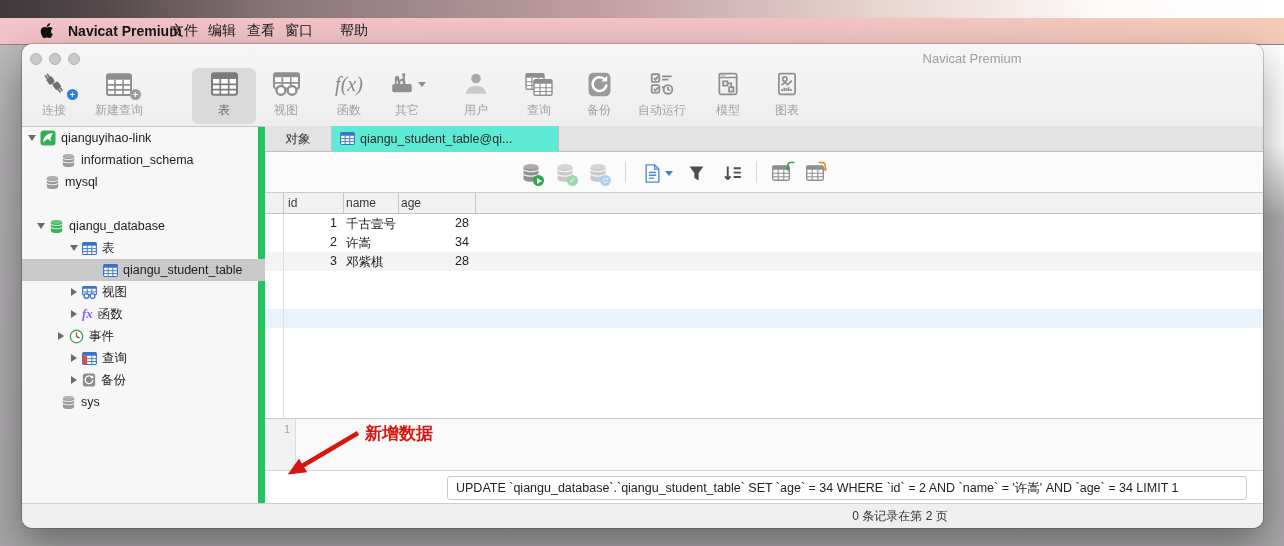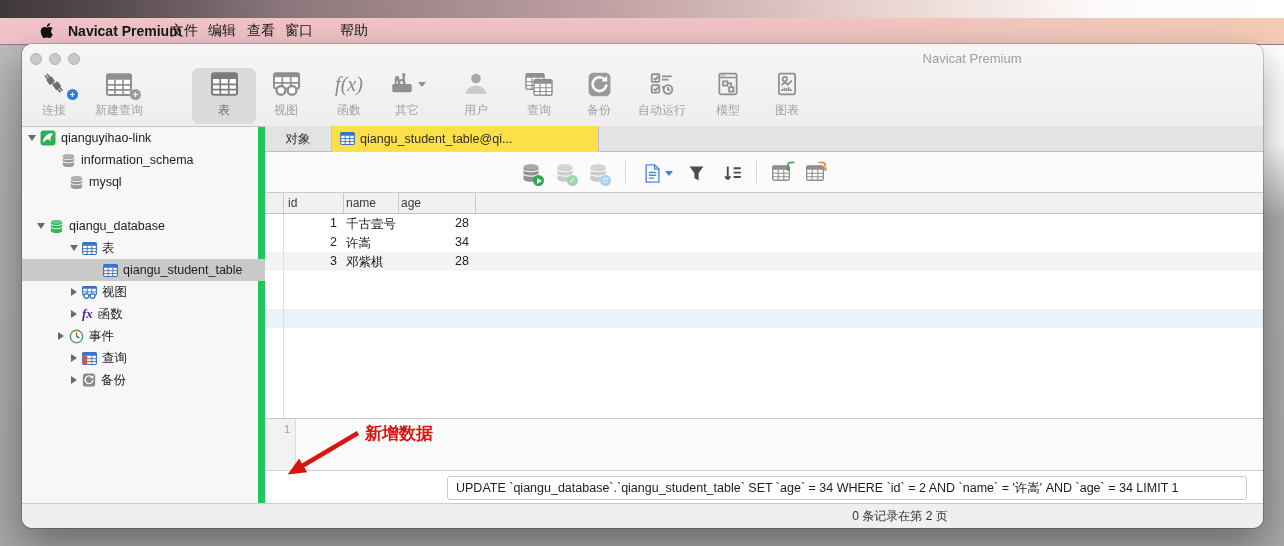--- a/index.html
+++ b/index.html
@@ -42,28 +42,28 @@
   .trow{position:absolute;left:0;width:243px;height:22px;display:flex;align-items:center;
     font-size:12.5px;color:#1d1d1d;white-space:nowrap;}
   .trow.sel{background:#c9c9c9;}
   .arr{flex:0 0 16px;display:flex;align-items:center;justify-content:center;}
   .arr.down::before{content:"";width:0;height:0;border-left:4.5px solid transparent;
     border-right:4.5px solid transparent;border-top:6px solid #6a6a6a;}
   .arr.right::before{content:"";width:0;height:0;border-top:4.5px solid transparent;
     border-bottom:4.5px solid transparent;border-left:6px solid #6a6a6a;}
   .ticon{flex:0 0 auto;margin-right:5px;}
   .fxsym{font-family:"Liberation Serif","DejaVu Serif",serif;font-style:italic;font-weight:bold;
-    color:#4c1d95;font-size:13px;margin-right:5px;}
+    color:#8b5cf6;font-size:13px;margin-right:5px;}
   
   .tabbar{position:absolute;left:243px;top:82px;width:998px;height:26px;background:#e3e3e3;
     border-bottom:1px solid #bdbdbd;box-sizing:border-box;}
   .tab{position:absolute;top:0;height:26px;display:flex;align-items:center;justify-content:center;
     font-size:12.5px;color:#2d2d2d;box-sizing:border-box;}
   .tab.objects{left:0;width:67px;border-right:1px solid #c3c3c3;}
-  .tab.active{left:67px;width:267px;background:#fde047;border-right:1px solid #bdbdbd;justify-content:flex-start;padding-left:28px;}
+  .tab.active{left:67px;width:227px;background:#5eead4;border-right:1px solid #bdbdbd;justify-content:flex-start;padding-left:28px;}
   .gridtb{position:absolute;left:243px;top:108px;width:998px;height:40px;background:#fbfbfb;}
   .gtb{position:absolute;top:8px;display:flex;align-items:center;justify-content:center;width:26px;height:26px;}
   .vsep{position:absolute;top:9px;width:1px;height:22px;background:#d8d8d8;}
   .ghead{position:absolute;left:243px;top:148px;width:998px;height:22px;background:#f1f1f1;
     border-top:1px solid #cacaca;border-bottom:1px solid #c2c2c2;box-sizing:border-box;
     font-size:12px;color:#3a3a3a;}
   .ghead span{position:absolute;top:3px;}
   .hline{position:absolute;top:0;width:1px;height:20px;background:#c9c9c9;}
   .gbody{position:absolute;left:243px;top:170px;width:998px;height:204px;background:#fff;}
   .gutline{position:absolute;left:18px;top:0;width:1px;height:204px;background:#e0e0e0;}
@@ -369,21 +369,21 @@
           </svg>
         <span>qianguyihao-link</span>
       </div>
       <div class="trow" style="top:22px;padding-left:23px">
         <span class="arr"></span>
         <svg class="ticon" width="15" height="15" color="#9a9a9a">
             <use href="#s-cyl"></use>
           </svg>
         <span>information_schema</span>
       </div>
-      <div class="trow" style="top:44px;padding-left:31px">
+      <div class="trow" style="top:44px;padding-left:7px">
         <span class="arr"></span>
         <svg class="ticon" width="15" height="15" color="#9a9a9a">
             <use href="#s-cyl"></use>
           </svg>
         <span>mysql</span>
       </div>
       <div class="trow" style="top:88px;padding-left:11px">
         <span class="arr down"></span>
         <svg class="ticon" width="15" height="15" color="#35b558">
             <use href="#s-cyl"></use>
@@ -429,20 +429,27 @@
             <use href="#s-qtable"></use>
           </svg>
         <span>查询</span>
       </div>
       <div class="trow" style="top:242px;padding-left:44px">
         <span class="arr right"></span>
         <svg class="ticon" width="14" height="14" color="#8b8b8b">
             <use href="#s-backup"></use>
           </svg>
         <span>备份</span>
+      </div>
+      <div class="trow" style="top:264px;padding-left:23px">
+        <span class="arr"></span>
+        <svg class="ticon" width="15" height="15" color="#9a9a9a">
+            <use href="#s-cyl"></use>
+          </svg>
+        <span>sys</span>
       </div>
 
     </div>
 
     <div class="tabbar">
       <div class="tab objects">
         <span>对象</span>
       </div>
       <div class="tab active">
         <svg style="position:absolute;left:8px;top:6px" width="15" height="13" color="#3a72c4">

